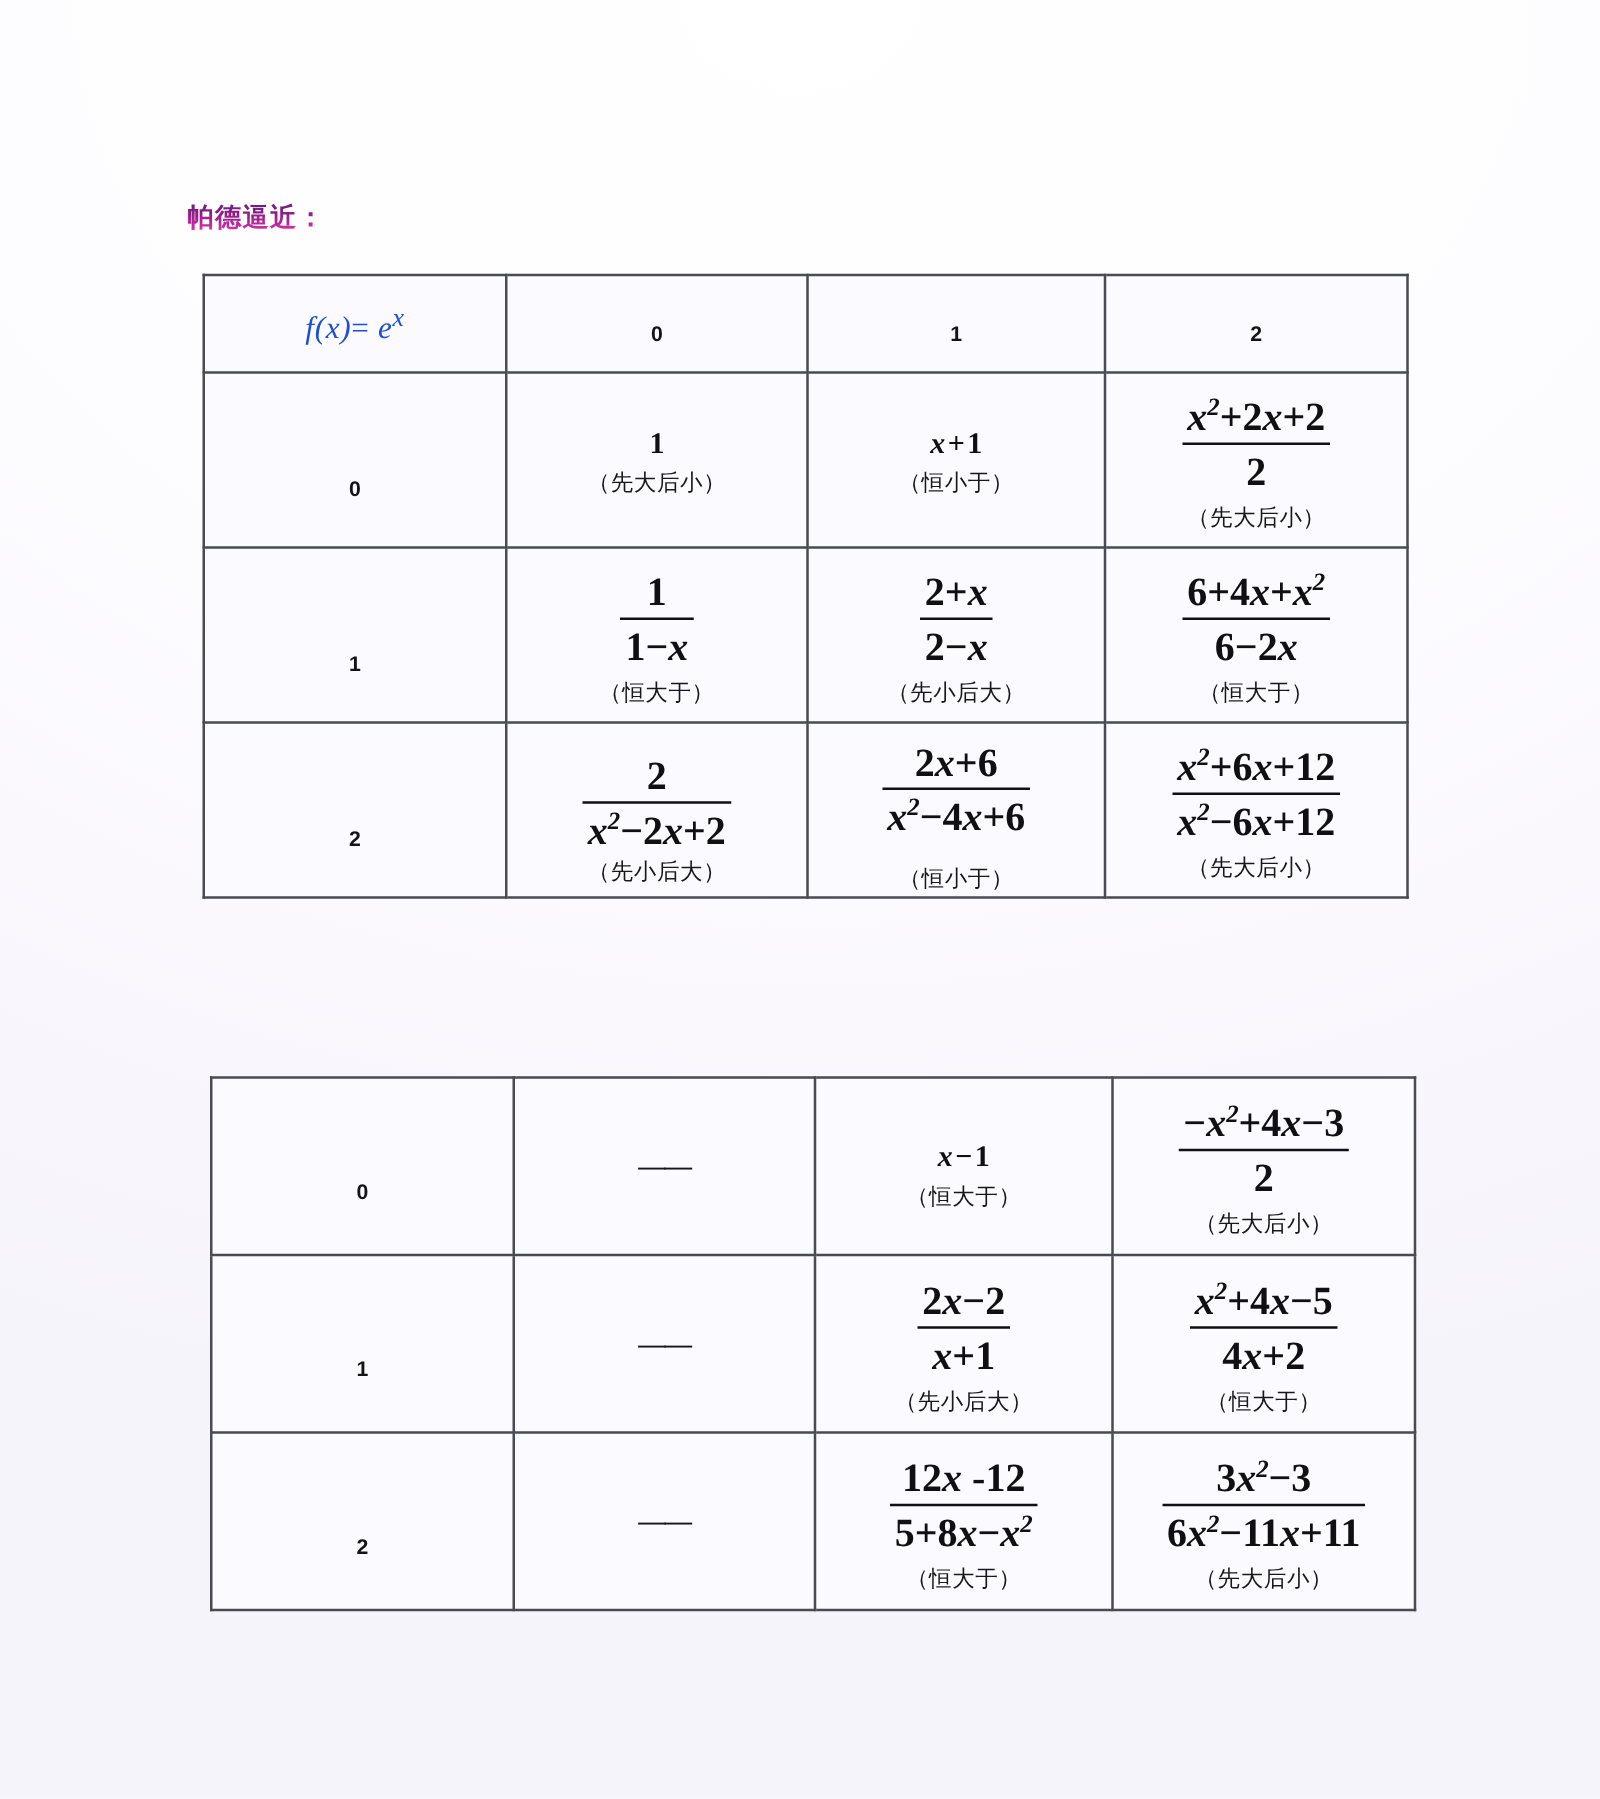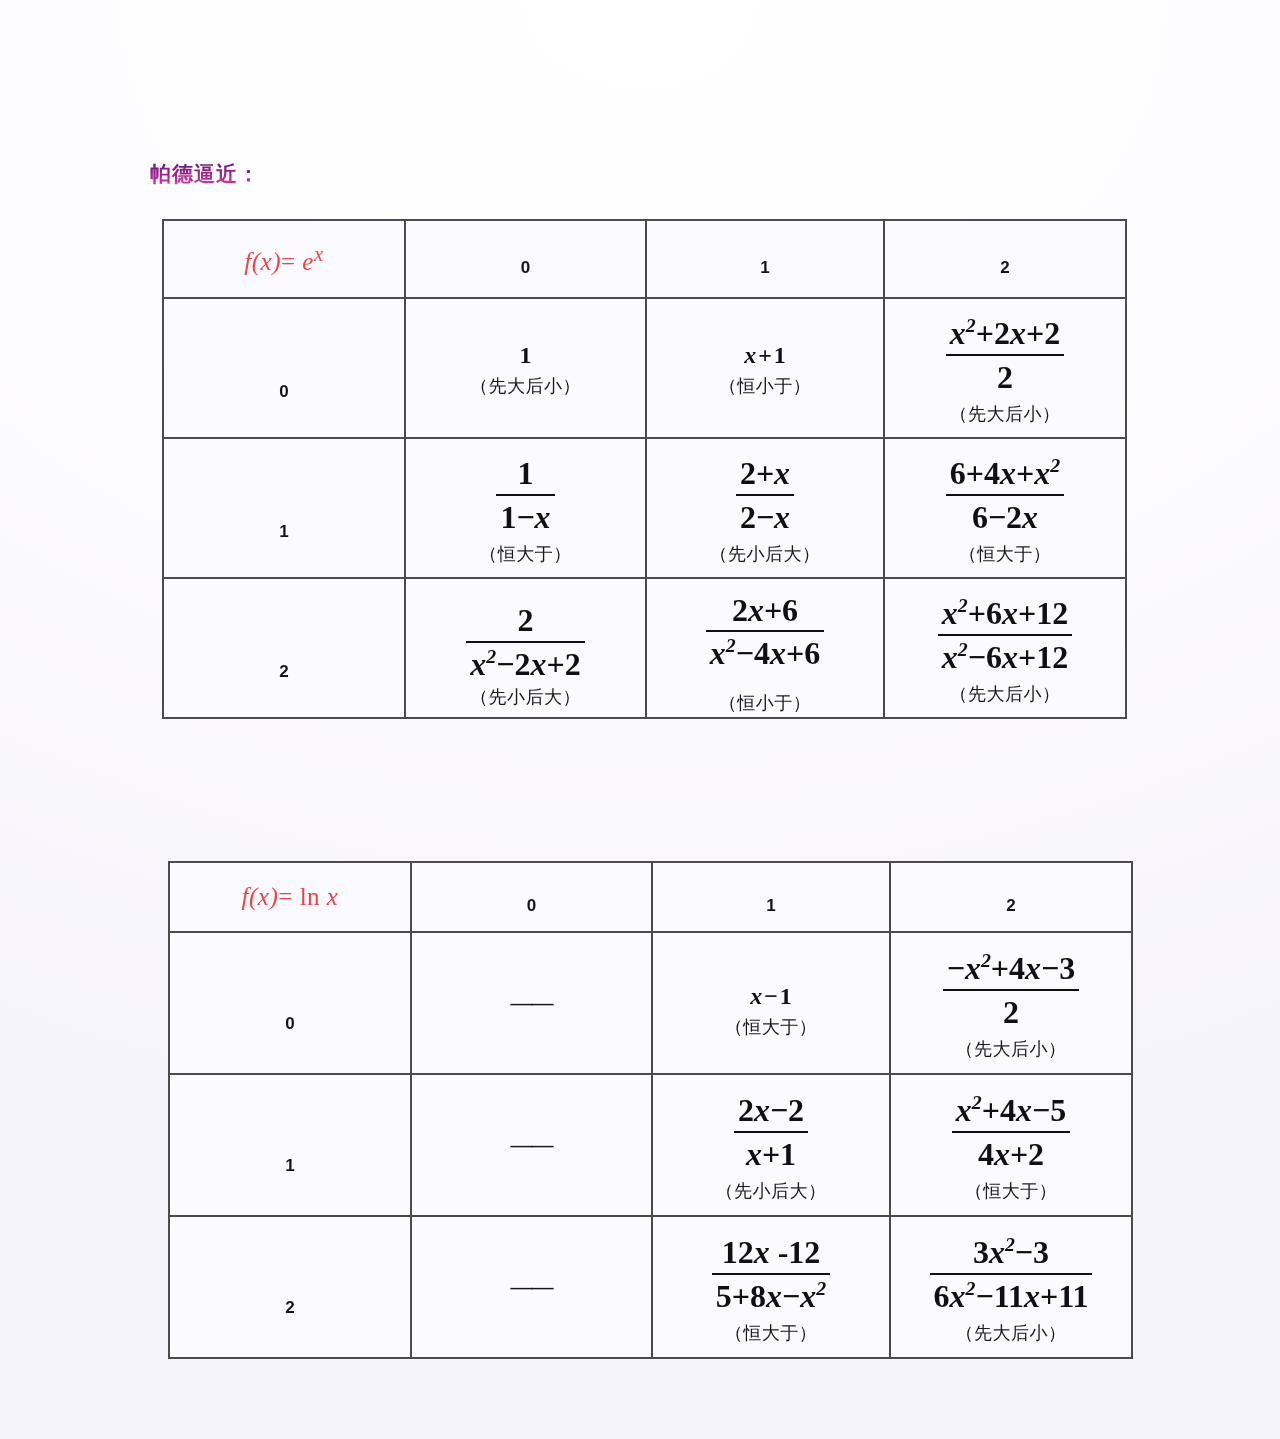--- a/index.html
+++ b/index.html
@@ -69,21 +69,21 @@
   .r-head { height: 78px; }
   .r-body { height: 140px; }
   #table-ln .r-head { height: 70px; }
   #table-ln .r-body { height: 142px; }
 
   
   .fnhead {
     font-family: "Liberation Serif", "DejaVu Serif", serif;
     font-size: 25px;
     font-style: italic;
-    color: #ef4444;
+    color: #1d4ed8;
     letter-spacing: .5px;
   }
   .fnhead .upr { font-style: normal; }
 
   
   .idx {
     font-family: "Liberation Sans", "DejaVu Sans", sans-serif;
     font-size: 17px;
     font-weight: bold;
     color: #141418;
@@ -275,36 +275,20 @@
   </table>
 
   <table class="ptable" id="table-ln">
     <colgroup>
       <col class="col-label">
         <col class="col-0">
         <col class="col-1">
         <col class="col-2">
     </colgroup>
     <tbody>
-      <tr class="r-head">
-        <td>
-          <span class="fnhead">
-            <i>f</i>(<i>x</i>)<span class="upr">=</span>&nbsp;<span class="upr">ln</span>&nbsp;<i>x</i>
-          </span>
-        </td>
-        <td class="head-cell">
-          <span class="idx">0</span>
-        </td>
-        <td class="head-cell">
-          <span class="idx">1</span>
-        </td>
-        <td class="head-cell">
-          <span class="idx">2</span>
-        </td>
-      </tr>
 
       <tr class="r-body">
         <td class="rowlbl-cell">
           <span class="idx">0</span>
         </td>
         <td>
           <div class="cellwrap" style="justify-content:center;">
             <div class="dash">——</div>
           </div>
         </td>

